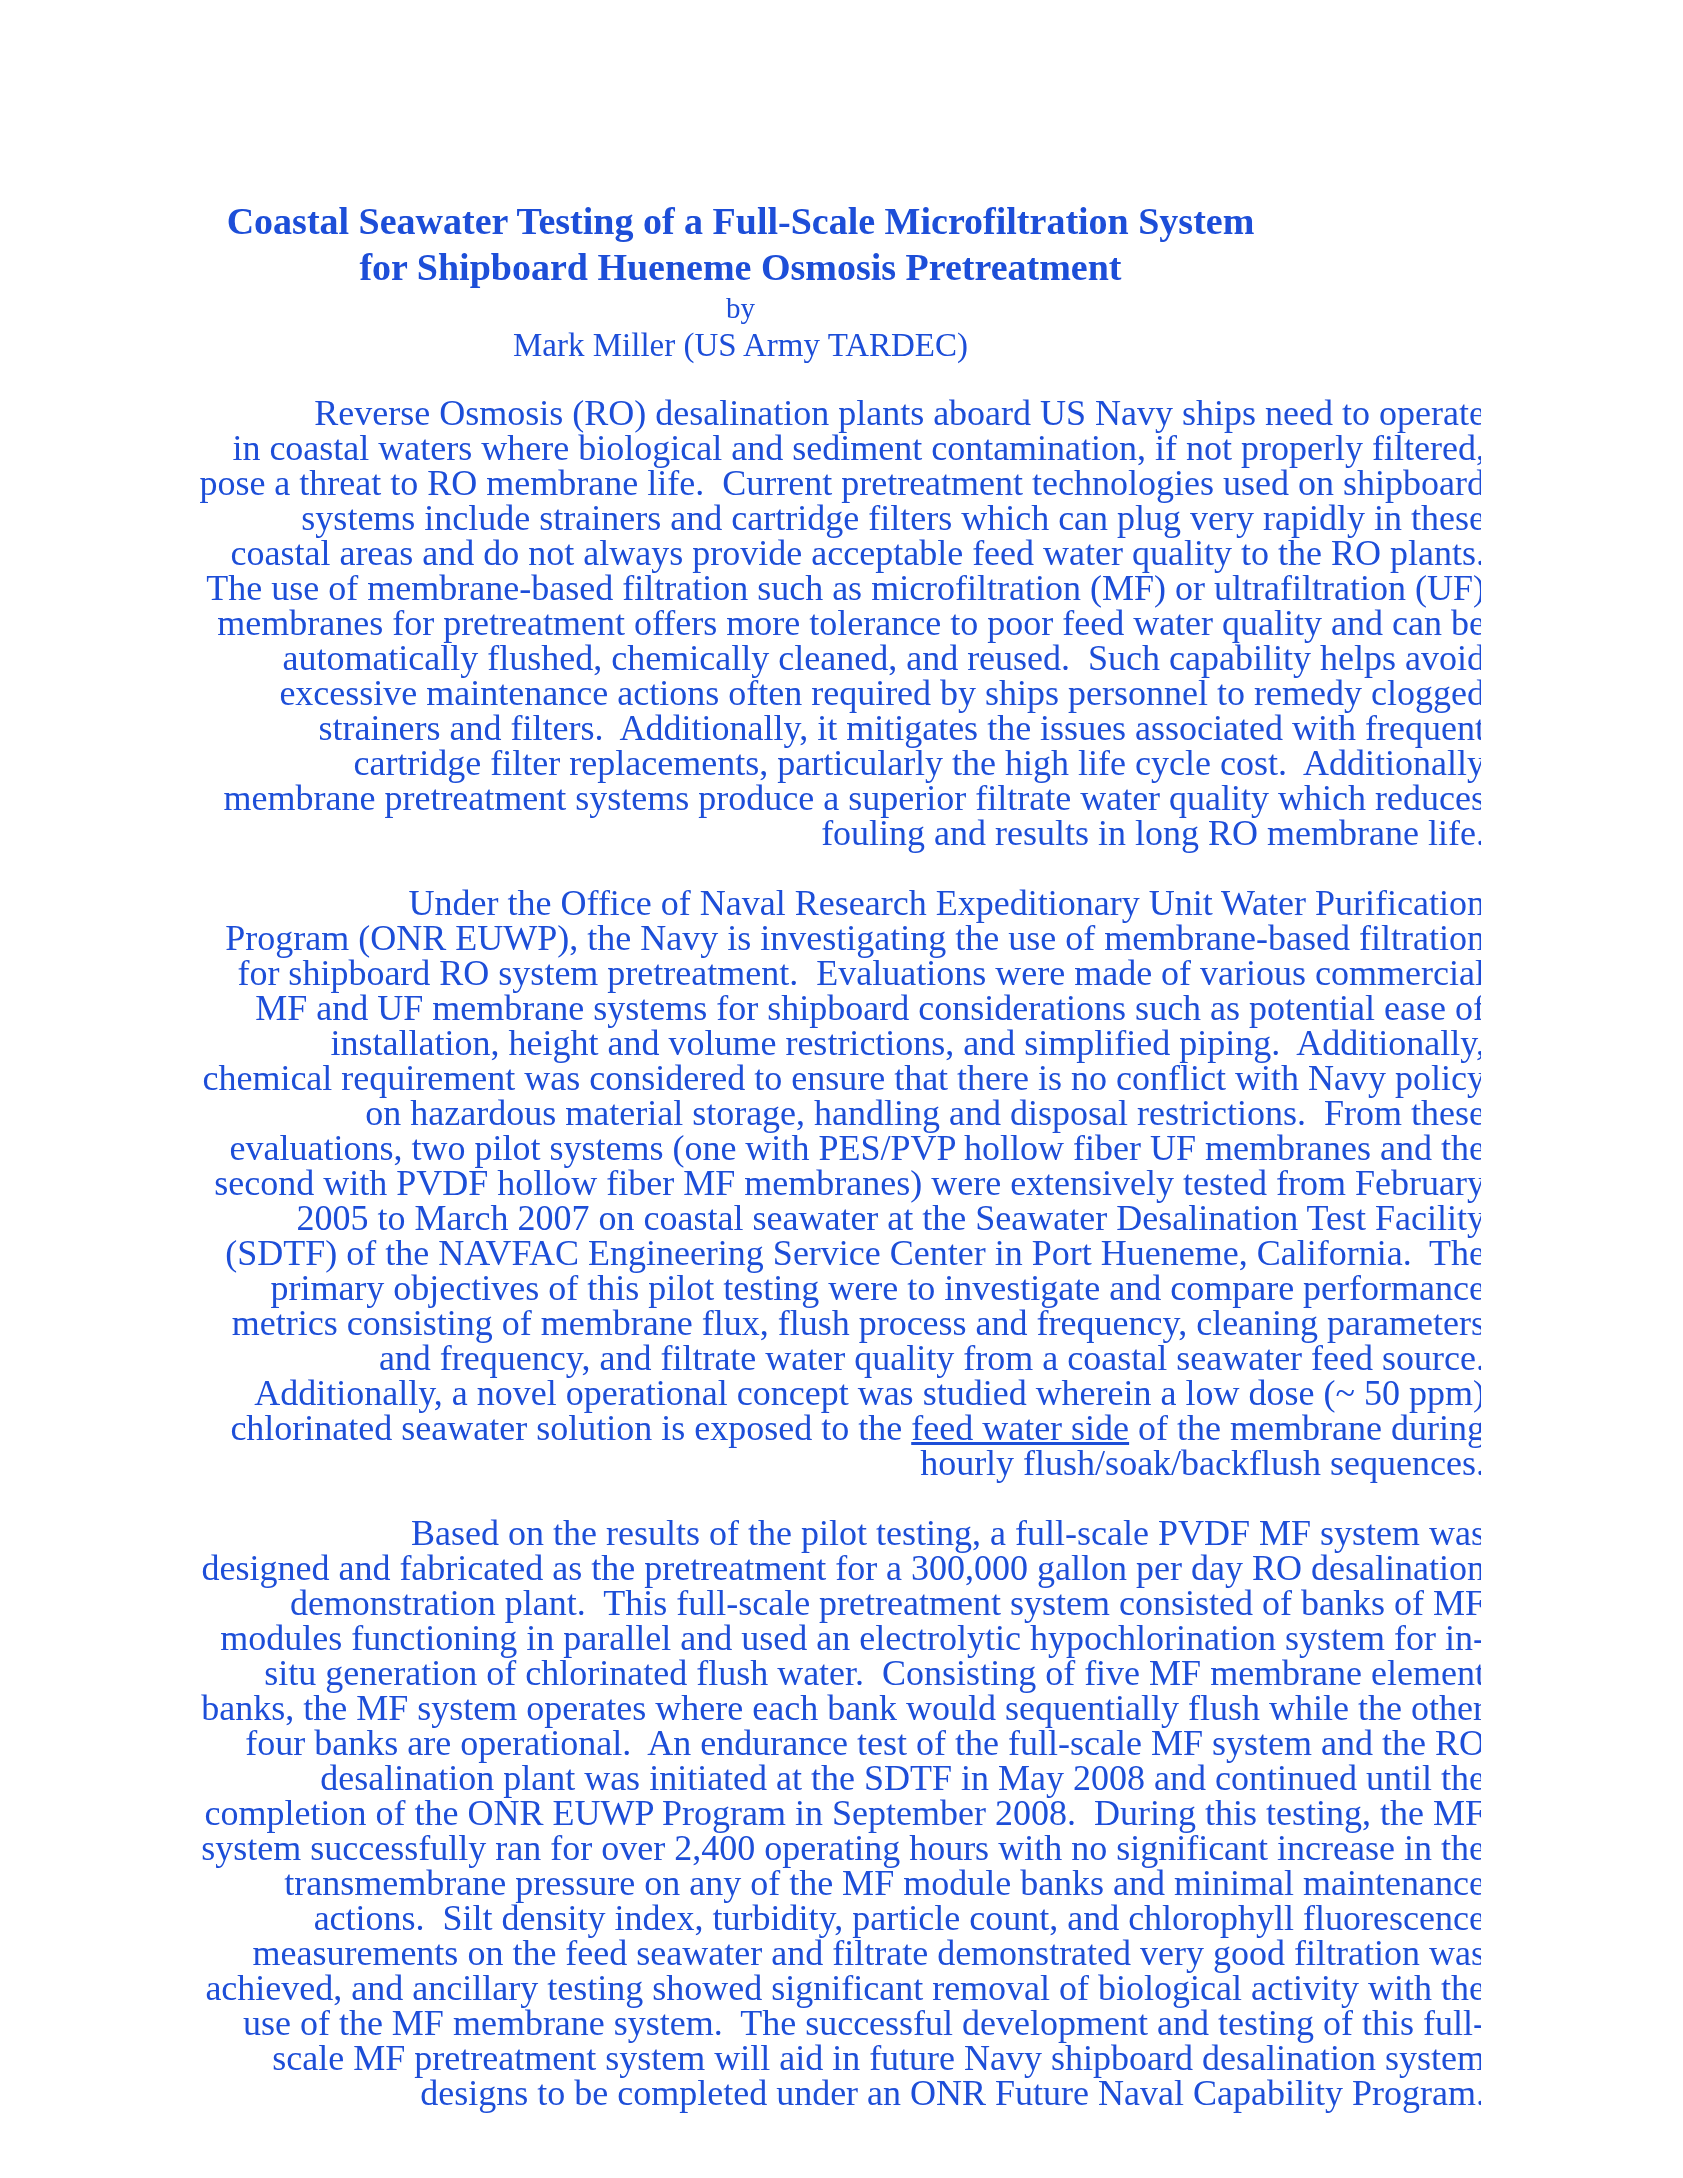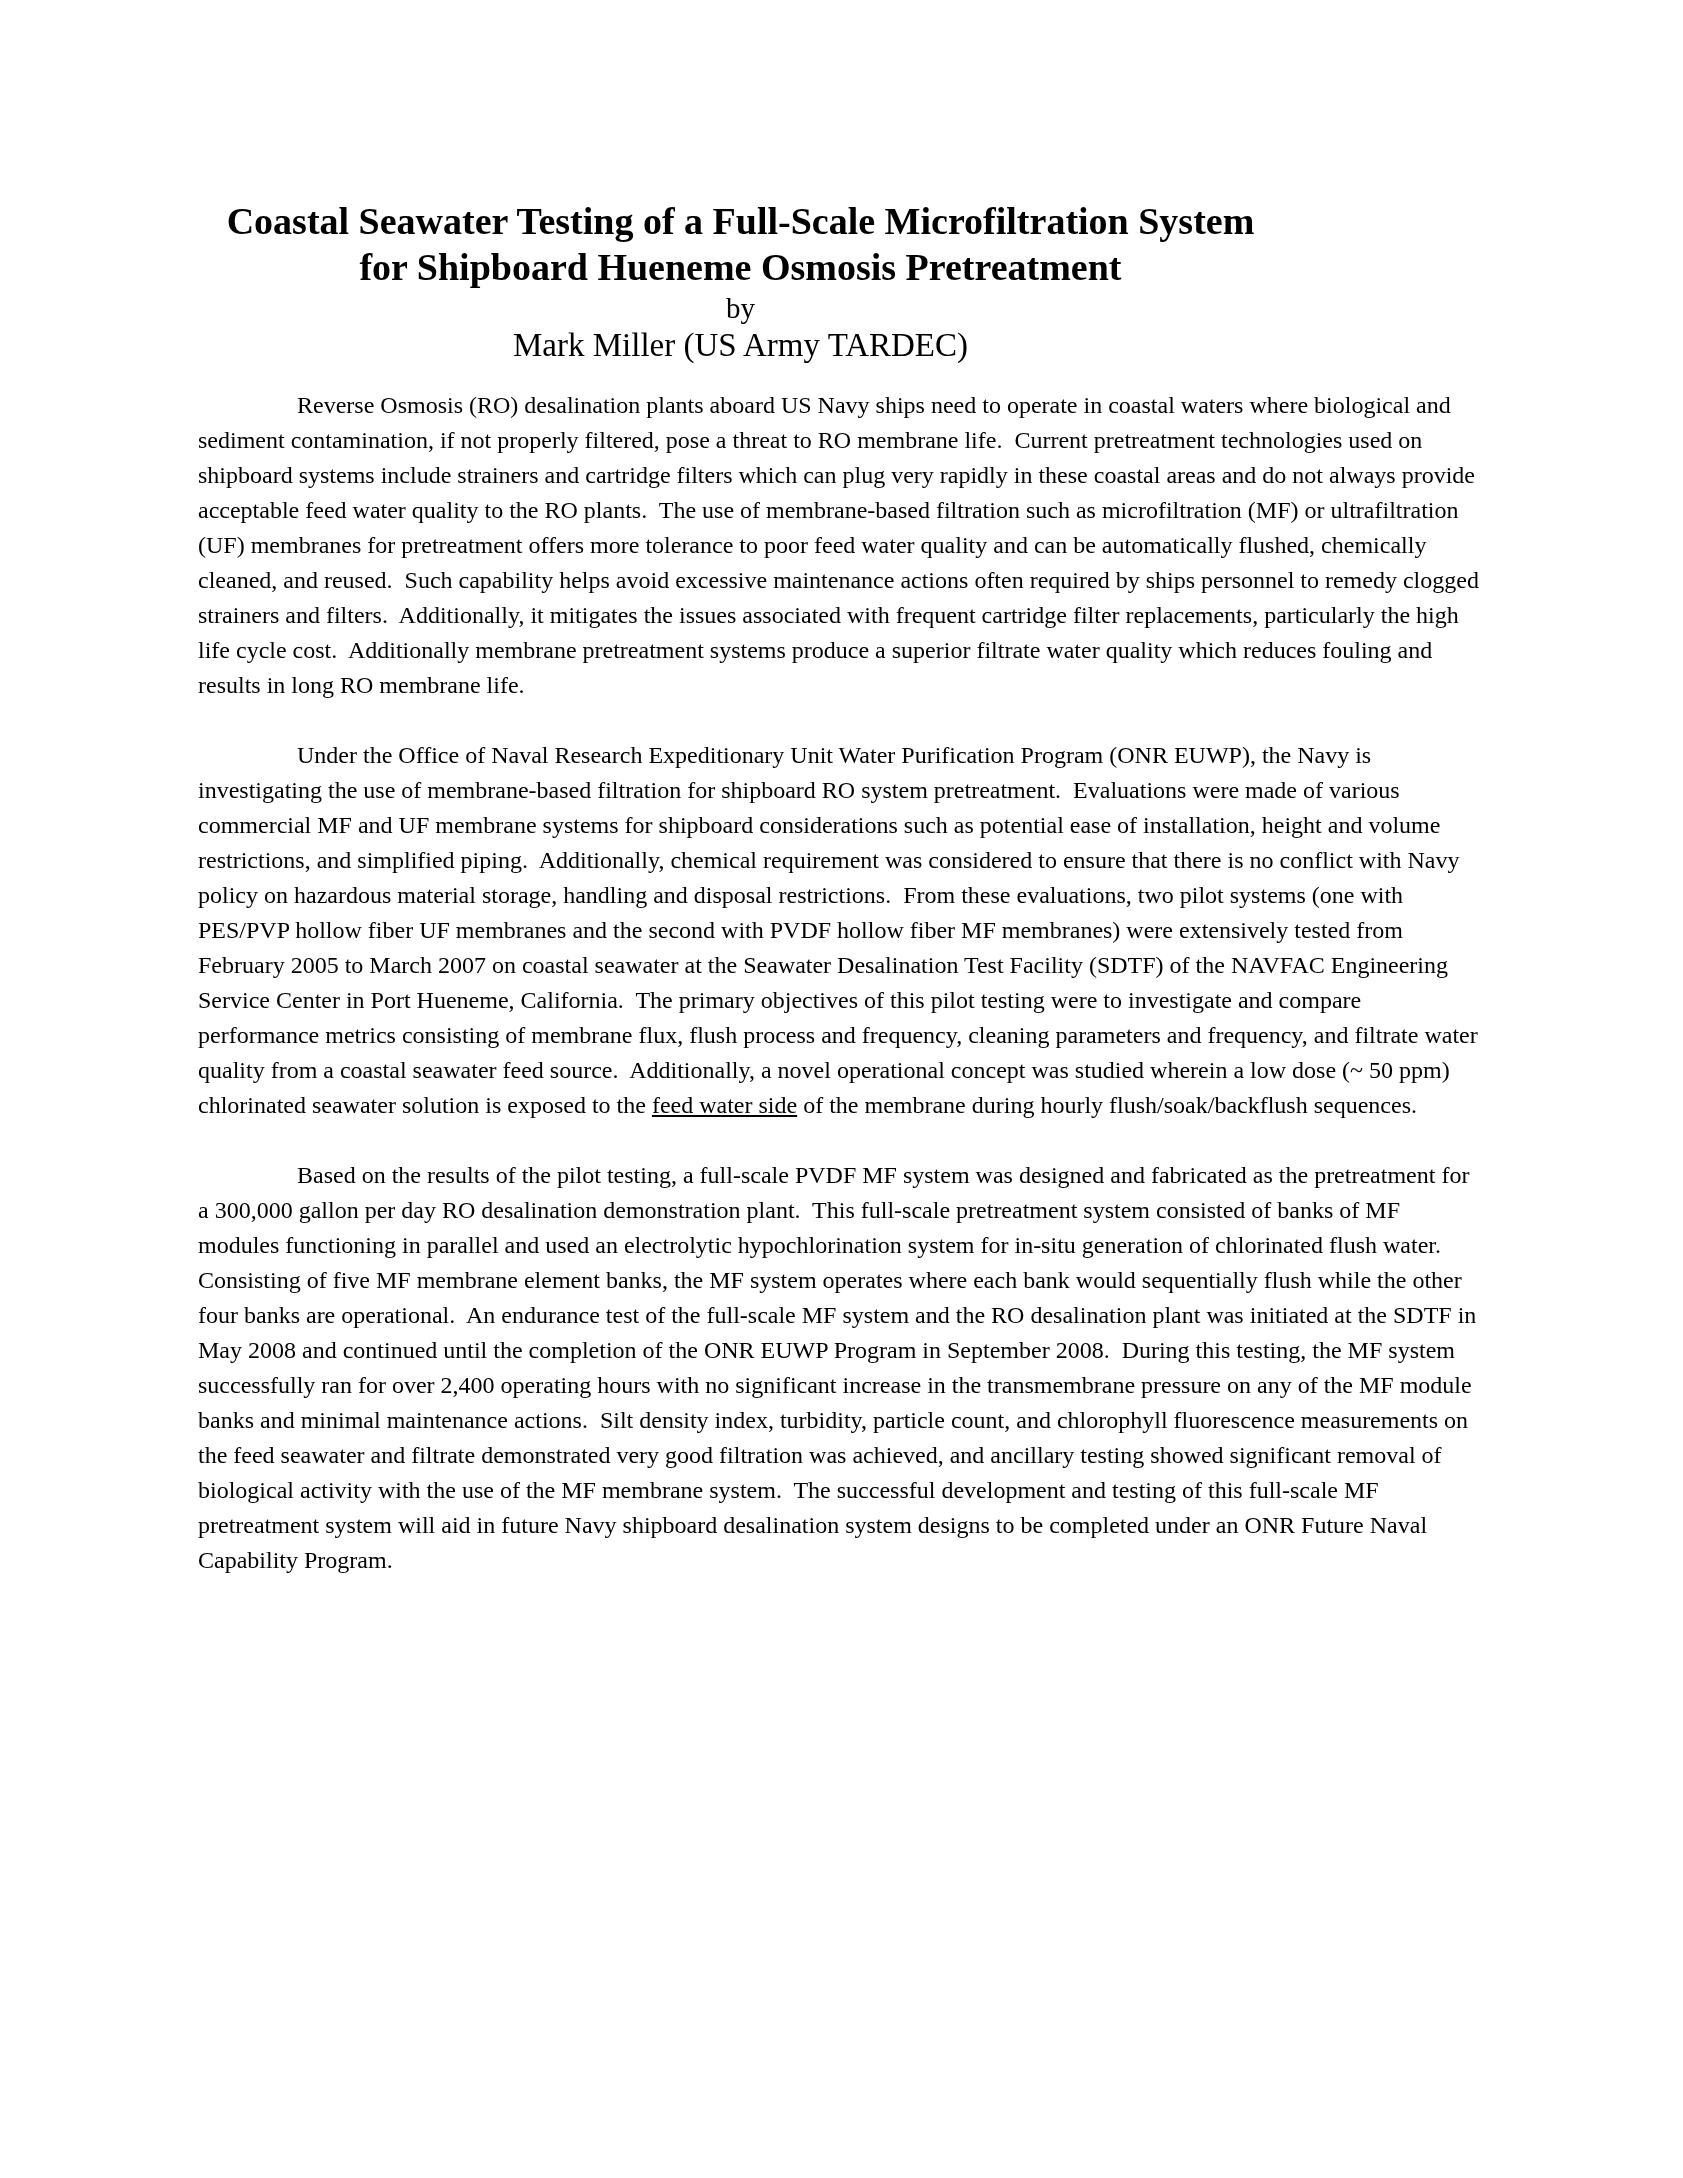--- a/index.html
+++ b/index.html
@@ -5,21 +5,21 @@
   html, body {
     margin: 0;
     padding: 0;
     background: #ffffff;
   }
   .page {
     position: relative;
     width: 1481px;
     height: 2178px;
     background: #ffffff;
-    color: #000000;
+    color: #1d4ed8;
     font-family: "Liberation Serif", "DejaVu Serif", serif;
     box-sizing: border-box;
     overflow: hidden;
   }
   .heading-block {
     padding-top: 198px;
     text-align: center;
   }
   .title-line {
     font-size: 38px;
@@ -29,25 +29,25 @@
   }
   .byline {
     font-size: 29px;
     line-height: 37px;
   }
   .author-line {
     font-size: 33px;
     line-height: 37px;
   }
   .abstract {
-    margin: 24px 198px 0 198px;
+    margin: 32px 198px 0 198px;
     width: 1287px;
-    font-size: 24px;
+    font-size: 36px;
     line-height: 35px;
-    text-align: left;
+    text-align: right;
   }
   .abstract p {
     margin: 0 0 35px 0;
     text-indent: 99px;
     white-space: pre-wrap;
   }
   .underlined {
     text-decoration: underline;
   }
 </style>

